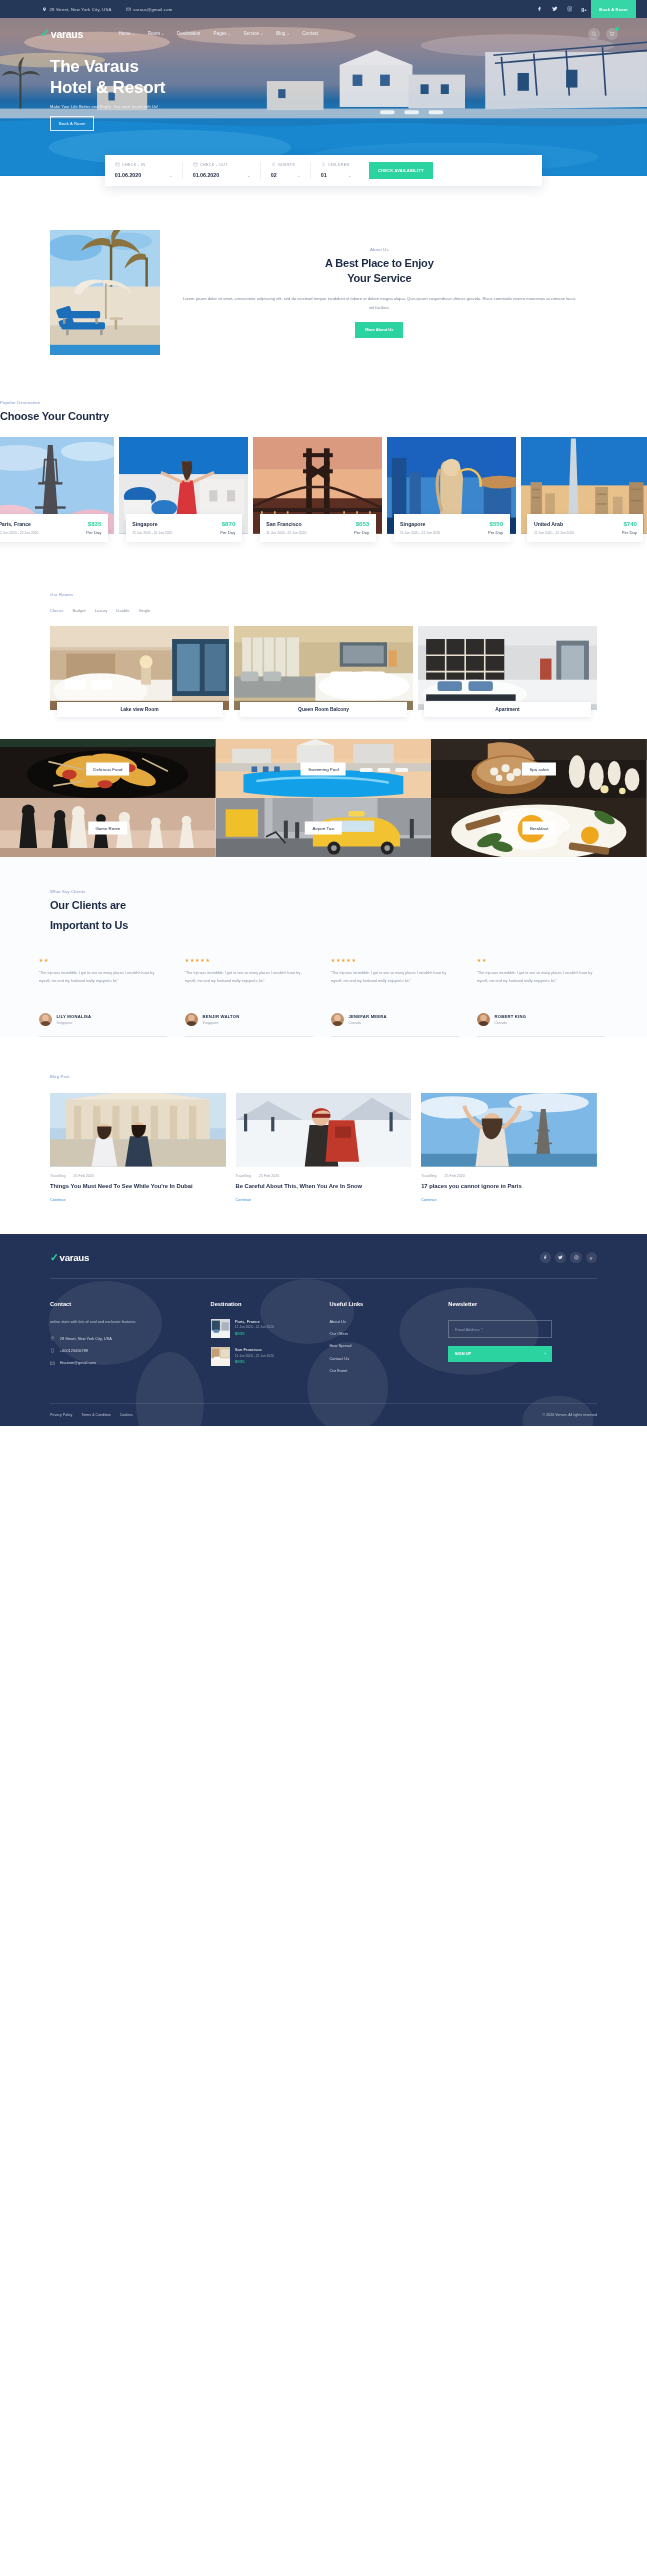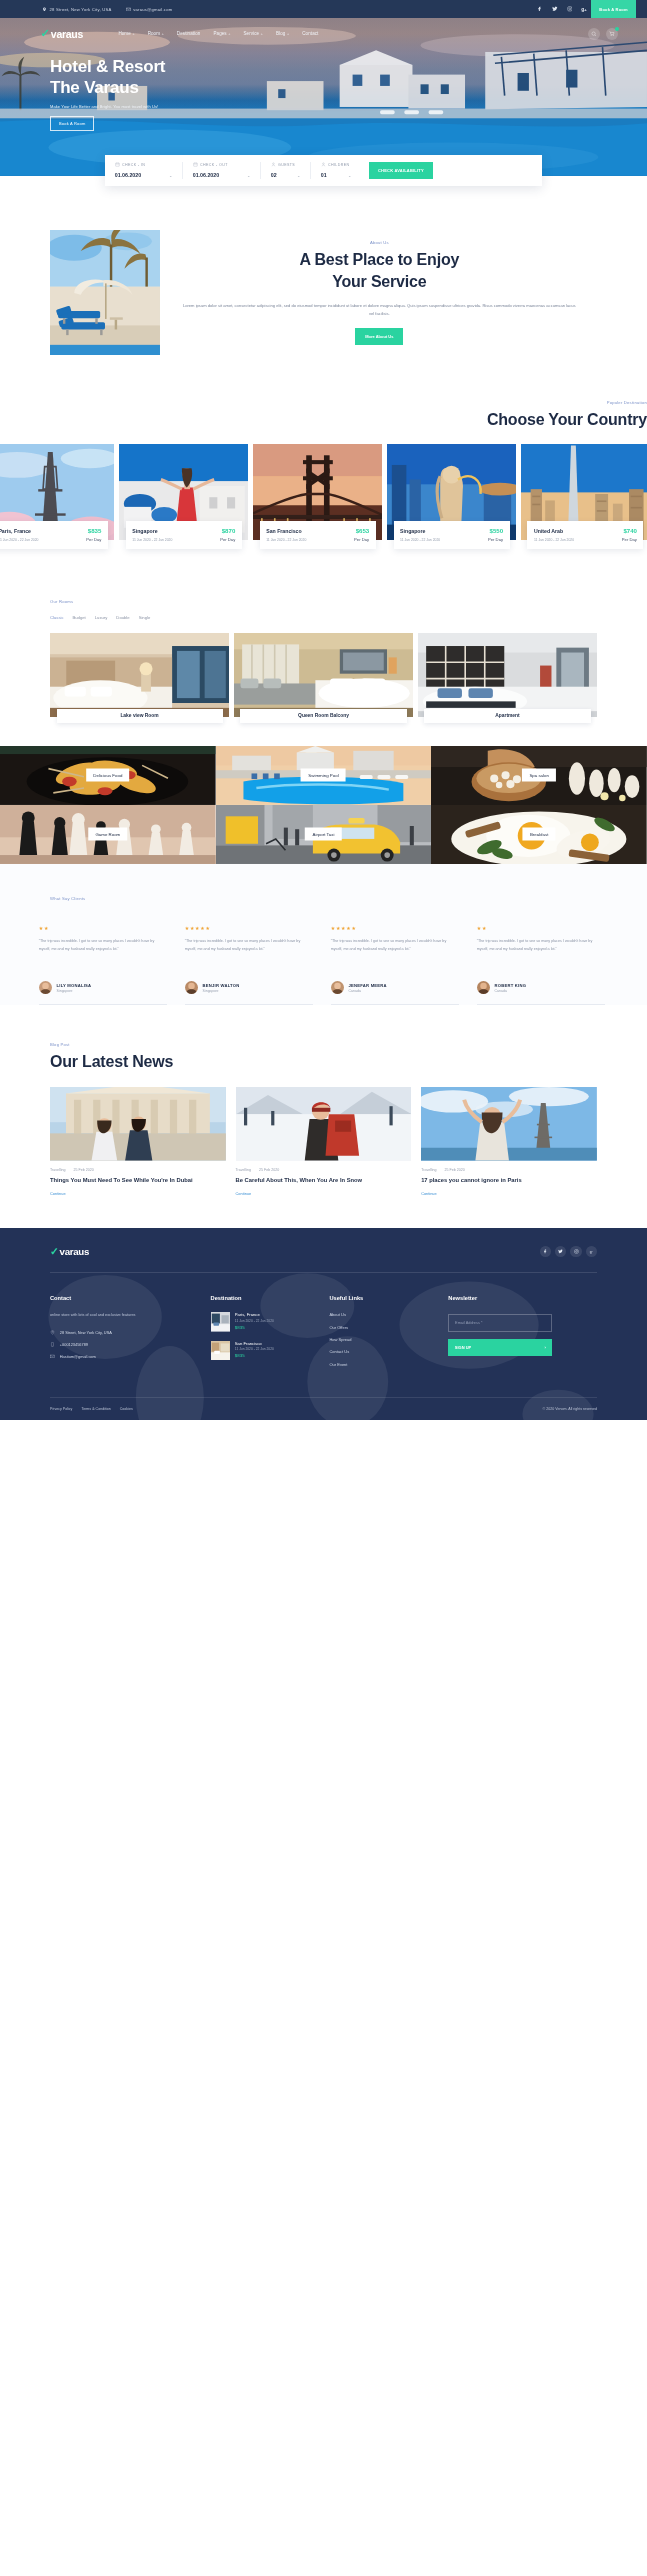--- a/index.html
+++ b/index.html
@@ -79,30 +79,30 @@
   .bk-field { padding: 0 9.7px; border-right: 0.8px solid #eceff4; min-width: 78px; }
   .bk-field.narrow { min-width: 50px; }
   .bk-field.noborder { border-right: none; }
   .bk-head { display: flex; align-items: center; gap: 2.4px; color: #8e98aa; font-size: 3.6px; letter-spacing: 0.4px; }
   .bk-head svg { width: 4.9px; height: 4.9px; stroke: #8e98aa; fill: none; stroke-width: 1.3; }
   .bk-val { display: flex; align-items: center; justify-content: space-between; margin-top: 4.9px; color: #1e2b45; font-size: 5.3px; font-weight: bold; }
   .bk-val .chev { color: #9aa3b3; font-size: 4px; font-weight: normal; }
   .bk-btn-wrap { display: flex; align-items: center; padding: 0 8px; }
   .bk-btn { background: #2ad3a0; color: #fff; font-size: 4px; font-weight: bold; padding: 5.7px 9px; letter-spacing: 0.2px; }
   .eyebrow { color: #7d93c9; font-size: 4.2px; letter-spacing: 0.2px; margin-bottom: 4px; }
-  .h2 { font-size: 16px; font-weight: bold; color: #1e2b45; letter-spacing: -0.2px; line-height: 1.35; }
+  .h2 { font-size: 11px; font-weight: bold; color: #1e2b45; letter-spacing: -0.2px; line-height: 1.35; }
   
   .about { display: flex; gap: 21px; align-items: center; padding: 44px 50px 0; }
   .about-img { width: 110px; height: 125px; flex: 0 0 110px; position: relative; overflow: hidden; }
   .about-copy { flex: 1; text-align: center; padding-right: 19.4px; }
   .about-copy .h2 { margin-top: 0.8px; }
   .about-p { color: #7a8498; font-size: 4.1px; line-height: 2.0; margin-top: 9.7px; }
   .btn-teal { display: inline-block; background: #2ad3a0; color: #fff; font-size: 4px; padding: 5.7px 9.7px; margin-top: 9.7px; font-weight: bold; }
   
-  .dest-head { padding: 45px 0 13px; text-align: right; }
+  .dest-head { padding: 45px 0 13px; text-align: left; }
   .dest-rail { display: flex; gap: 4.9px; padding: 0; margin-left: -14.6px; width: 676px; }
   .dest-card { width: 129px; flex: 0 0 129px; position: relative; }
   .dest-img { height: 97px; position: relative; overflow: hidden; }
   .dest-body {
     background: #fff; margin: -19.4px 6.5px 0; position: relative; z-index: 3;
     padding: 5.7px 6.5px 6.5px; box-shadow: 0 1.6px 6.5px rgba(20,40,80,.10);
   }
   .dest-row { display: flex; justify-content: space-between; align-items: baseline; }
   .dest-name { font-size: 5.2px; font-weight: bold; color: #1e2b45; }
   .dest-price { font-size: 6.1px; font-weight: bold; color: #2ad3a0; }
@@ -342,22 +342,22 @@
             <circle cx="18" cy="20" r="1.4"></circle>
             <path d="M2 3h3l1 3"></path>
           </svg>
         <span class="cart-dot"></span>
       </div>
     </div>
   </div>
 
   <div class="hero-inner">
     <div class="hero-title">
+      <div>The Varaus</div>
       <div>Hotel &amp; Resort</div>
-      <div>The Varaus</div>
     </div>
     <div class="hero-sub">Make Your Life Better and Bright. You must travel with Us!</div>
     <div class="hero-btn">Book A Room</div>
   </div>
 </div>
 
 <div class="booking-wrap">
   <div class="booking">
     <div class="bk-field">
       <div class="bk-head">
@@ -896,20 +896,24 @@
         <rect x="170" y="58" width="50" height="9" rx="3" transform="rotate(8 195 62)"></rect>
       </g>
     </svg>
     <div class="gal-tag">Breakfast</div>
   </div>
 
 </div>
 
 <div class="testi">
   <div class="eyebrow">What Say Clients</div>
+  <div class="h2">
+    <div>Our Clients are</div>
+    <div style="margin-top:4.9px">Important to Us</div>
+  </div>
 
   <div class="testi-rail">
 
     <div class="testi-card">
       <div class="stars">★★</div>
       <div class="testi-q">"The trip was incredible. I got to see so many places I wouldn't have by myself, me and my husband really enjoyed a lot."</div>
       <div class="testi-who">
         <div class="avatar">
           <svg viewBox="0 0 16 16">
             <rect width="16" height="16" fill="#c79b7a"></rect>
@@ -980,21 +984,20 @@
         </div>
       </div>
       <div class="testi-rule"></div>
     </div>
 
   </div>
 </div>
 
 <div class="blog">
   <div class="eyebrow">Blog Post</div>
-  <div class="h2">Our Latest News</div>
   <div class="blog-grid">
 
     <div class="blog-card">
       <div class="blog-img">
         <svg viewBox="0 0 220 92" preserveAspectRatio="none">
           <rect width="220" height="92" fill="#b9d4e8"></rect>
           <rect y="0" width="220" height="44" fill="#cfe2f0"></rect>
           <rect x="20" y="8" width="180" height="50" fill="#e7dcc8"></rect>
           <polygon points="20,8 110,-4 200,8" fill="#f0e7d6"></polygon>
           <g fill="#d8cbb2">

